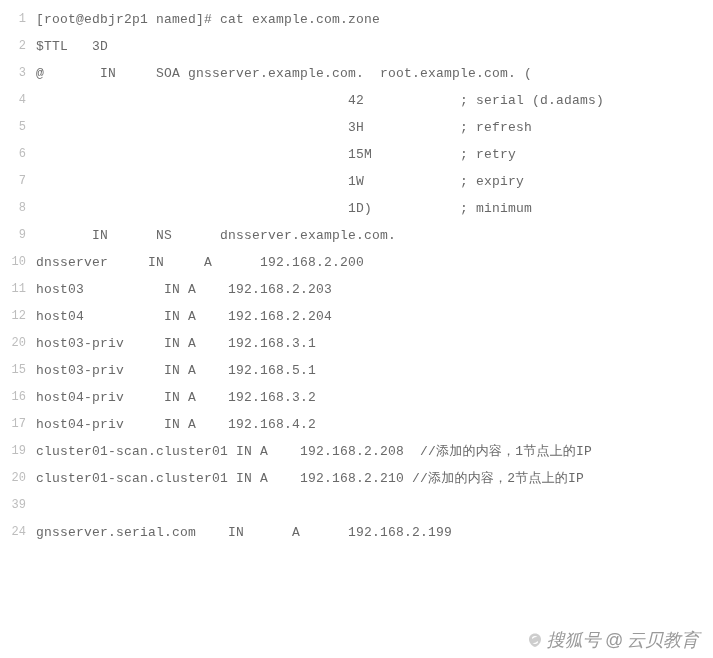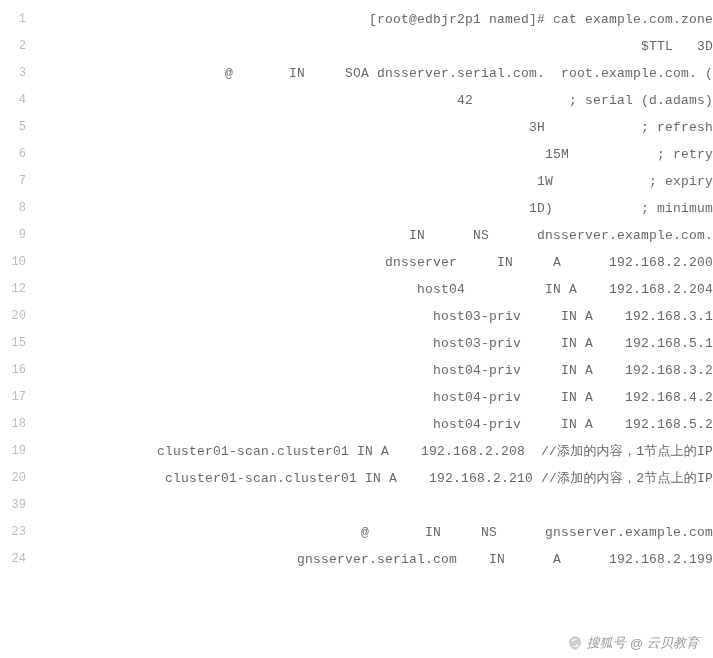--- a/index.html
+++ b/index.html
@@ -31,68 +31,66 @@
     font-family: Consolas, "Courier New", monospace;
     font-size: 12px;
     flex-shrink: 0;
     padding-right: 10px;
     user-select: none;
   }
   .code {
     flex: 1;
     color: #696969;
     letter-spacing: 0.2px;
-    text-align: right;
   }
   .watermark {
     position: absolute;
     right: 14px;
     bottom: 6px;
     display: flex;
     align-items: center;
     gap: 4px;
     font-family: "Microsoft YaHei", sans-serif;
-    font-size: 13px;
+    font-size: 18px;
     color: #8e8e8e;
     font-style: italic;
     opacity: 0.9;
   }
   .wm-logo {
     width: 16px;
     height: 16px;
     display: inline-flex;
     align-items: center;
     justify-content: center;
   }
   .wm-logo svg { width: 16px; height: 16px; }
 </style>
 </head>
 <body>
 
 <div class="code-block">
   <div class="line"><span class="lineno">1</span><span class="code">[root@edbjr2p1 named]# cat example.com.zone</span></div>
   <div class="line"><span class="lineno">2</span><span class="code">$TTL   3D</span></div>
-  <div class="line"><span class="lineno">3</span><span class="code">@       IN     SOA dnsserver.serial.com.  root.example.com. (</span></div>
+  <div class="line"><span class="lineno">3</span><span class="code">@       IN     SOA gnsserver.example.com.  root.example.com. (</span></div>
   <div class="line"><span class="lineno">4</span><span class="code">                                       42            ; serial (d.adams)</span></div>
   <div class="line"><span class="lineno">5</span><span class="code">                                       3H            ; refresh</span></div>
   <div class="line"><span class="lineno">6</span><span class="code">                                       15M           ; retry</span></div>
   <div class="line"><span class="lineno">7</span><span class="code">                                       1W            ; expiry</span></div>
   <div class="line"><span class="lineno">8</span><span class="code">                                       1D)           ; minimum</span></div>
   <div class="line"><span class="lineno">9</span><span class="code">       IN      NS      dnsserver.example.com.</span></div>
   <div class="line"><span class="lineno">10</span><span class="code">dnsserver     IN     A      192.168.2.200</span></div>
+  <div class="line"><span class="lineno">11</span><span class="code">host03          IN A    192.168.2.203</span></div>
   <div class="line"><span class="lineno">12</span><span class="code">host04          IN A    192.168.2.204</span></div>
   <div class="line"><span class="lineno">20</span><span class="code">host03-priv     IN A    192.168.3.1</span></div>
   <div class="line"><span class="lineno">15</span><span class="code">host03-priv     IN A    192.168.5.1</span></div>
   <div class="line"><span class="lineno">16</span><span class="code">host04-priv     IN A    192.168.3.2</span></div>
   <div class="line"><span class="lineno">17</span><span class="code">host04-priv     IN A    192.168.4.2</span></div>
-  <div class="line"><span class="lineno">18</span><span class="code">host04-priv     IN A    192.168.5.2</span></div>
   <div class="line"><span class="lineno">19</span><span class="code">cluster01-scan.cluster01 IN A    192.168.2.208  //添加的内容，1节点上的IP</span></div>
   <div class="line"><span class="lineno">20</span><span class="code">cluster01-scan.cluster01 IN A    192.168.2.210 //添加的内容，2节点上的IP</span></div>
   <div class="line"><span class="lineno">39</span><span class="code"></span></div>
-  <div class="line"><span class="lineno">23</span><span class="code">@       IN     NS      gnsserver.example.com</span></div>
   <div class="line"><span class="lineno">24</span><span class="code">gnsserver.serial.com    IN      A      192.168.2.199</span></div>
 </div>
 
 <div class="watermark">
   <span class="wm-logo">
     <svg viewBox="0 0 32 32">
         <path d="M16 3 C9 3 4 8 4 15 C4 24 14 30 16 30 C18 30 28 24 28 15 C28 8 23 3 16 3 Z M11 10 C11 10 15 6 21 10 C14 9 11 14 11 14 C11 14 9 11 11 10 Z M21 22 C21 22 17 26 11 22 C18 23 21 18 21 18 C21 18 23 21 21 22 Z" fill="#c8c8c8"></path>
       </svg>
   </span>
   <span>搜狐号</span>

